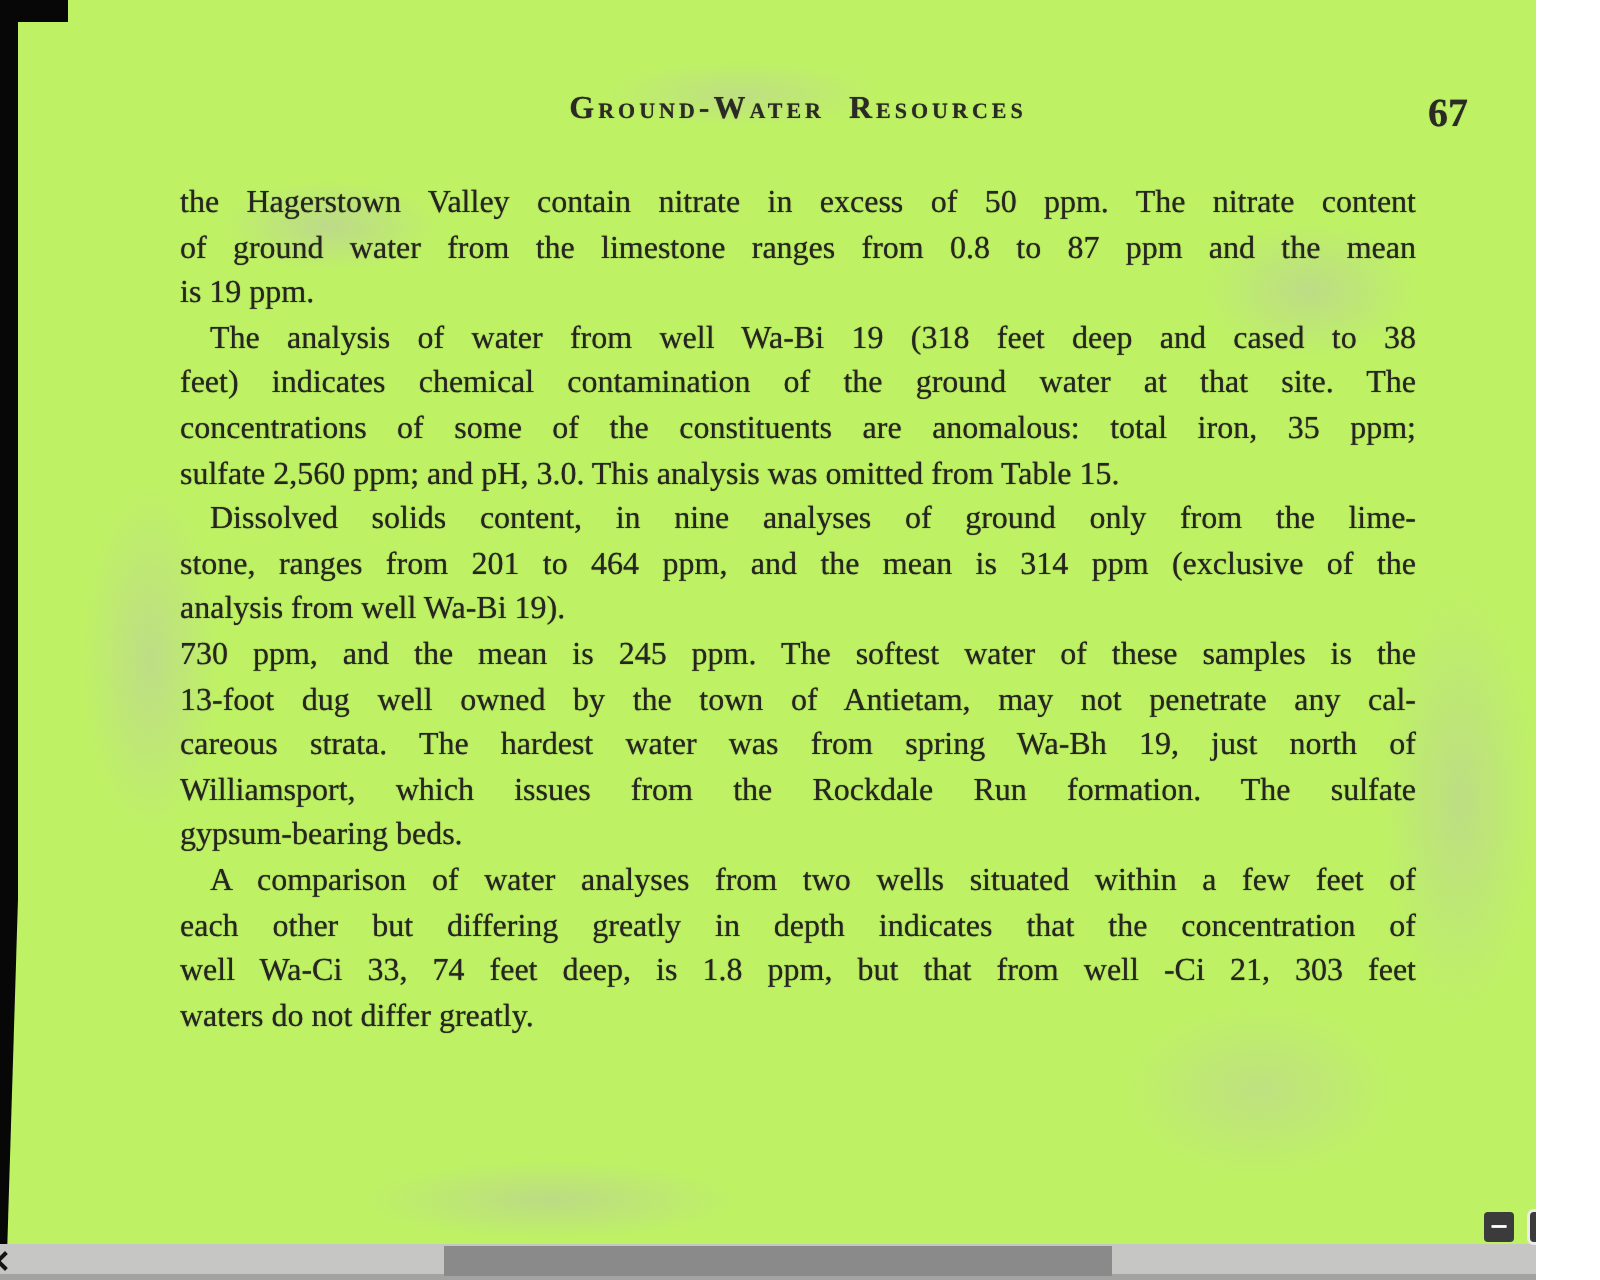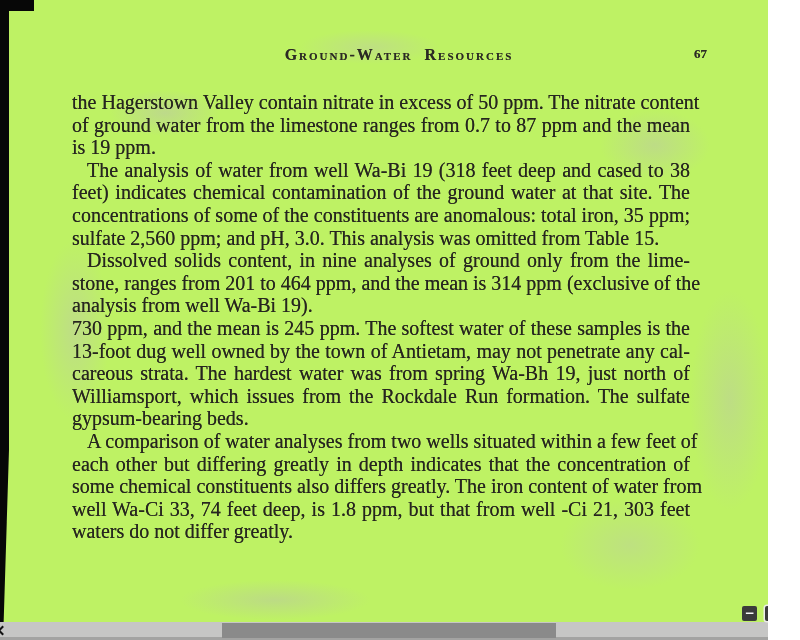--- a/index.html
+++ b/index.html
@@ -22,28 +22,28 @@
           clip-path:polygon(0 0,100% 0,100% 72%,40% 100%,0 100%);}
   .gutter-top{position:absolute;left:0;top:0;width:34px;height:11px;background:#070707;}
 
   
   .running-head{
     position:absolute;left:90px;top:46px;width:618px;text-align:center;
     font-weight:bold;font-variant:small-caps;letter-spacing:2px;word-spacing:6px;
     font-size:16px;color:#2b2a24;text-shadow:0 0 .5px rgba(43,42,36,.6);
   }
   .page-num{
-    position:absolute;left:694px;top:46px;font-size:13px;font-weight:bold;
+    position:absolute;left:714px;top:46px;font-size:20px;font-weight:bold;
     color:#2b2a24;text-shadow:0 0 .5px rgba(43,42,36,.6);
   }
 
   
   .text-block{
-    position:absolute;left:72px;top:91px;width:618px;
-    font-size:20px;line-height:22.6px;color:#26251f;
+    position:absolute;left:90px;top:91px;width:618px;
+    font-size:16px;line-height:22.6px;color:#26251f;
     text-shadow:0 0 .55px rgba(38,37,31,.8);
   }
   .line{text-align:justify;text-align-last:justify;height:22.6px;overflow:visible;white-space:nowrap;}
   .line.para-end{text-align-last:left;white-space:nowrap;}
   .line.indent{text-indent:15px;}
 
   
   .vscroll{position:absolute;left:786px;top:0;width:14px;height:640px;background:#ececeb;}
   .vtrack{position:absolute;left:786px;top:24px;width:14px;height:580px;background:#cbcbca;}
   .vthumb{position:absolute;left:787px;top:120px;width:12px;height:30px;background:#828282;}
@@ -84,37 +84,36 @@
   <div class="blob b6"></div>
   <div class="blob b7"></div>
 
   <div class="gutter"></div>
   <div class="gutter-top"></div>
 
   <div class="running-head">Ground-Water Resources</div>
   <div class="page-num">67</div>
   <div class="text-block">
       <div class="line">the Hagerstown Valley contain nitrate in excess of 50 ppm. The nitrate content</div>
-      <div class="line">of ground water from the limestone ranges from 0.7 to 87 ppm and the mean</div>
+      <div class="line">of ground water from the limestone ranges from 0.8 to 87 ppm and the mean</div>
       <div class="line para-end">is 19 ppm.</div>
       <div class="line indent">The analysis of water from well Wa-Bi 19 (318 feet deep and cased to 38</div>
       <div class="line">feet) indicates chemical contamination of the ground water at that site. The</div>
       <div class="line">concentrations of some of the constituents are anomalous: total iron, 35 ppm;</div>
       <div class="line para-end">sulfate 2,560 ppm; and pH, 3.0. This analysis was omitted from Table 15.</div>
       <div class="line indent">Dissolved solids content, in nine analyses of ground only from the lime-</div>
       <div class="line">stone, ranges from 201 to 464 ppm, and the mean is 314 ppm (exclusive of the</div>
       <div class="line para-end">analysis from well Wa-Bi 19).</div>
       <div class="line">730 ppm, and the mean is 245 ppm. The softest water of these samples is the</div>
       <div class="line">13-foot dug well owned by the town of Antietam, may not penetrate any cal-</div>
       <div class="line">careous strata. The hardest water was from spring Wa-Bh 19, just north of</div>
       <div class="line">Williamsport, which issues from the Rockdale Run formation. The sulfate</div>
       <div class="line para-end">gypsum-bearing beds.</div>
       <div class="line indent">A comparison of water analyses from two wells situated within a few feet of</div>
       <div class="line">each other but differing greatly in depth indicates that the concentration of</div>
-      <div class="line">some chemical constituents also differs greatly. The iron content of water from</div>
       <div class="line">well Wa-Ci 33, 74 feet deep, is 1.8 ppm, but that from well -Ci 21, 303 feet</div>
       <div class="line para-end">waters do not differ greatly.</div>
     </div>
 
   <div class="vscroll"></div>
   <div class="vtrack"></div>
   <div class="vthumb"></div>
   <div class="arrowbox varrow-up">
     <span class="chev up"></span>
   </div>

